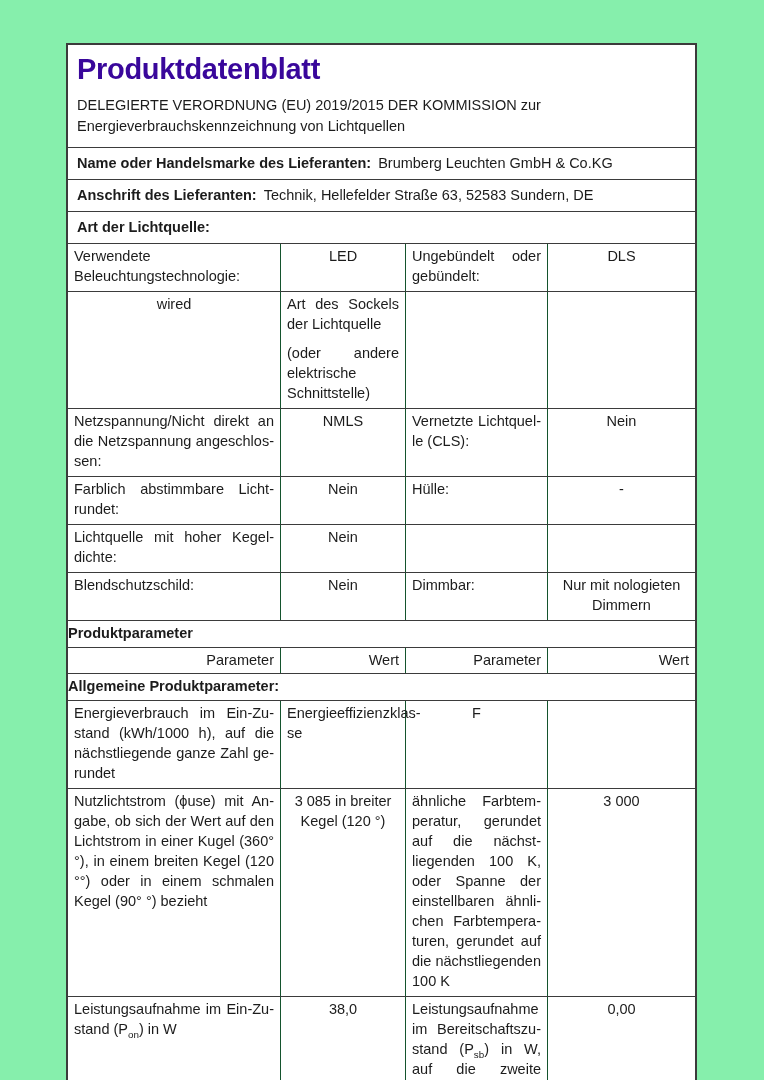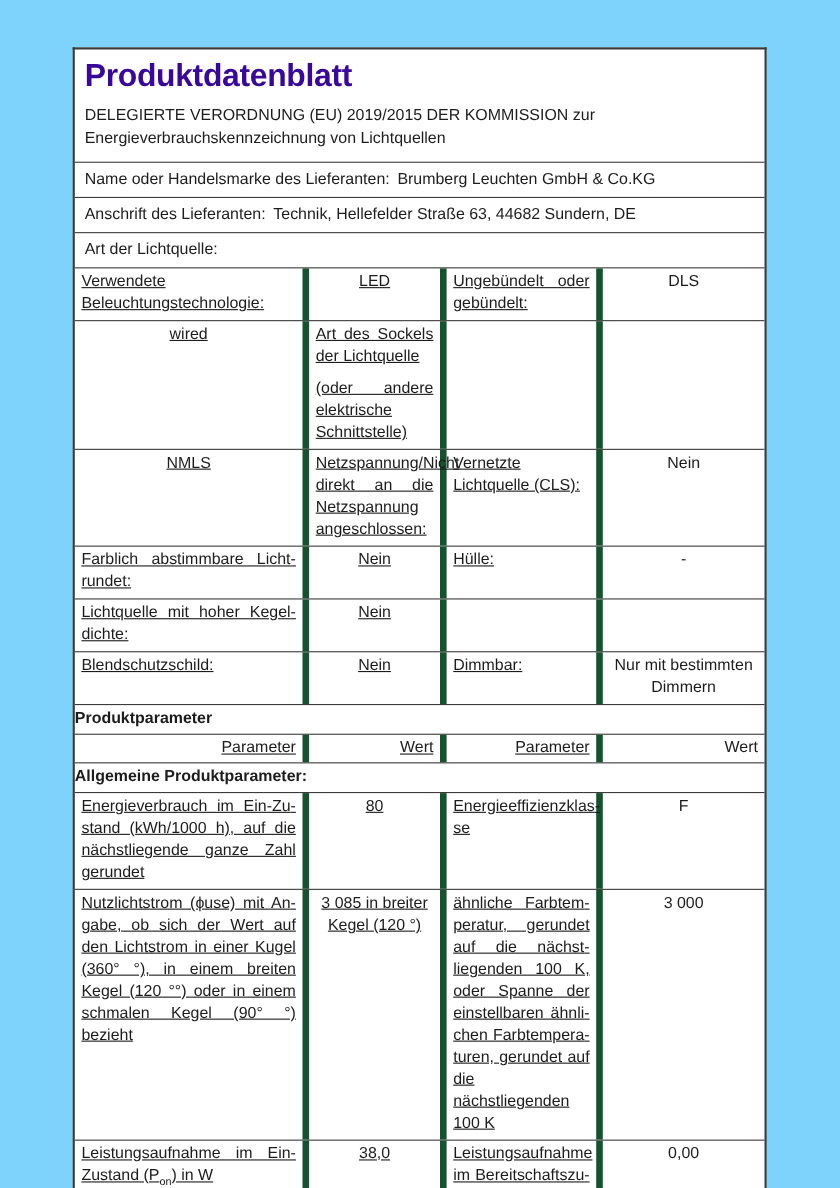--- a/index.html
+++ b/index.html
@@ -1,20 +1,20 @@
 <!DOCTYPE html>
 <html lang="de"><head>
 <meta charset="utf-8">
 <style>
   html, body { margin: 0; padding: 0; background: #ffffff; }
   .page {
     position: relative;
     width: 764px;
     height: 1080px;
-    background: #7dd3fc;
+    background: #86efac;
     font-family: "Liberation Sans", "DejaVu Sans", sans-serif;
     font-size: 14.5px;
     color: #1c1c1c;
     overflow: hidden;
     box-sizing: border-box;
   }
   .doc {
     margin: 43px 0 0 66px;
     width: 631px;
     border: 2px solid #3b3b3b;
@@ -32,34 +32,34 @@
     letter-spacing: -0.3px;
   }
   .sub-line { line-height: 21px; }
 
   
   .info-row {
     border-top: 1px solid #3b3b3b;
     padding: 5px 9px 6px 9px;
     line-height: 20px;
   }
-  .info-label { font-weight: normal; margin-right: 7px; }
+  .info-label { font-weight: bold; margin-right: 7px; }
 
   
   .grid-row {
     display: grid;
     grid-template-columns: 213px 125px 142px auto;
     border-top: 1px solid #3b3b3b;
   }
   .cell {
     padding: 2px 6px 5px 6px;
     line-height: 20px;
     box-sizing: border-box;
   }
-  .grid-row .cell:nth-child(-n+3) { border-right: 6px solid #14532d; text-decoration: underline; }
+  .grid-row .cell:nth-child(-n+3) { border-right: 1px solid #14532d; }
   .cell.lab { text-align: justify; }
   .cell.val { text-align: center; }
   .cell.hdr { text-align: right; padding-bottom: 3px; }
   .section-row {
     border-top: 1px solid #3b3b3b;
     font-weight: bold;
     padding: 2px 0 4px 0;
     line-height: 20px;
   }
   .para + .para { margin-top: 9px; }
@@ -74,21 +74,21 @@
     <div class="head-block">
       <div class="doc-title">Produktdatenblatt</div>
       <div class="sub-line">DELEGIERTE VERORDNUNG (EU) 2019/2015 DER KOMMISSION zur</div>
       <div class="sub-line">Energieverbrauchskennzeichnung von Lichtquellen</div>
     </div>
 
     <div class="info-row">
       <span class="info-label">Name oder Handelsmarke des Lieferanten:</span><span>Brumberg Leuchten GmbH &amp; Co.KG</span>
     </div>
     <div class="info-row">
-      <span class="info-label">Anschrift des Lieferanten:</span><span>Technik, Hellefelder Straße 63, 44682 Sundern, DE</span>
+      <span class="info-label">Anschrift des Lieferanten:</span><span>Technik, Hellefelder Straße 63, 52583 Sundern, DE</span>
     </div>
     <div class="info-row">
       <span class="info-label">Art der Lichtquelle:</span><span></span>
     </div>
 
     <div id="param-table">
         <div class="grid-row">
           <div class="cell lab">
             <div class="para">Verwendete Beleuchtungstech­nologie:</div>
           </div>
@@ -111,27 +111,27 @@
             <div class="para">(oder andere elektrische Schnittstelle)</div>
           </div>
           <div class="cell lab">
             <div class="para"></div>
           </div>
           <div class="cell val">
             <div class="para"></div>
           </div>
         </div>
         <div class="grid-row">
+          <div class="cell lab">
+            <div class="para">Netzspannung/Nicht direkt an die Netzspannung angeschlos­sen:</div>
+          </div>
           <div class="cell val">
             <div class="para">NMLS</div>
           </div>
           <div class="cell lab">
-            <div class="para">Netzspannung/Nicht direkt an die Netzspannung angeschlos­sen:</div>
-          </div>
-          <div class="cell lab">
             <div class="para">Vernetzte Lichtquel­le (CLS):</div>
           </div>
           <div class="cell val">
             <div class="para">Nein</div>
           </div>
         </div>
         <div class="grid-row">
           <div class="cell lab">
             <div class="para">Farblich abstimmbare Licht­rundet:</div>
           </div>
@@ -163,21 +163,21 @@
           <div class="cell lab">
             <div class="para">Blendschutzschild:</div>
           </div>
           <div class="cell val">
             <div class="para">Nein</div>
           </div>
           <div class="cell lab">
             <div class="para">Dimmbar:</div>
           </div>
           <div class="cell val">
-            <div class="para">Nur mit bestimm­ten Dimmern</div>
+            <div class="para">Nur mit nologie­ten Dimmern</div>
           </div>
         </div>
         <div class="section-row">Produktparameter</div>
         <div class="grid-row">
           <div class="cell hdr">
             <div class="para">Parameter</div>
           </div>
           <div class="cell hdr">
             <div class="para">Wert</div>
           </div>
@@ -186,23 +186,20 @@
           </div>
           <div class="cell hdr">
             <div class="para">Wert</div>
           </div>
         </div>
         <div class="section-row">Allgemeine Produktparameter:</div>
         <div class="grid-row">
           <div class="cell lab">
             <div class="para">Energieverbrauch im Ein-Zu­stand (kWh/1000 h), auf die nächstliegende ganze Zahl ge­rundet</div>
           </div>
-          <div class="cell val">
-            <div class="para">80</div>
-          </div>
           <div class="cell lab">
             <div class="para">Energieeffizienzklas­se</div>
           </div>
           <div class="cell val">
             <div class="para">F</div>
           </div>
         </div>
         <div class="grid-row">
           <div class="cell lab">
             <div class="para">Nutzlichtstrom (ϕuse) mit An­gabe, ob sich der Wert auf den Lichtstrom in einer Kugel (360° °), in einem breiten Kegel (120 °°) oder in einem schmalen Kegel (90° °) bezieht</div>

